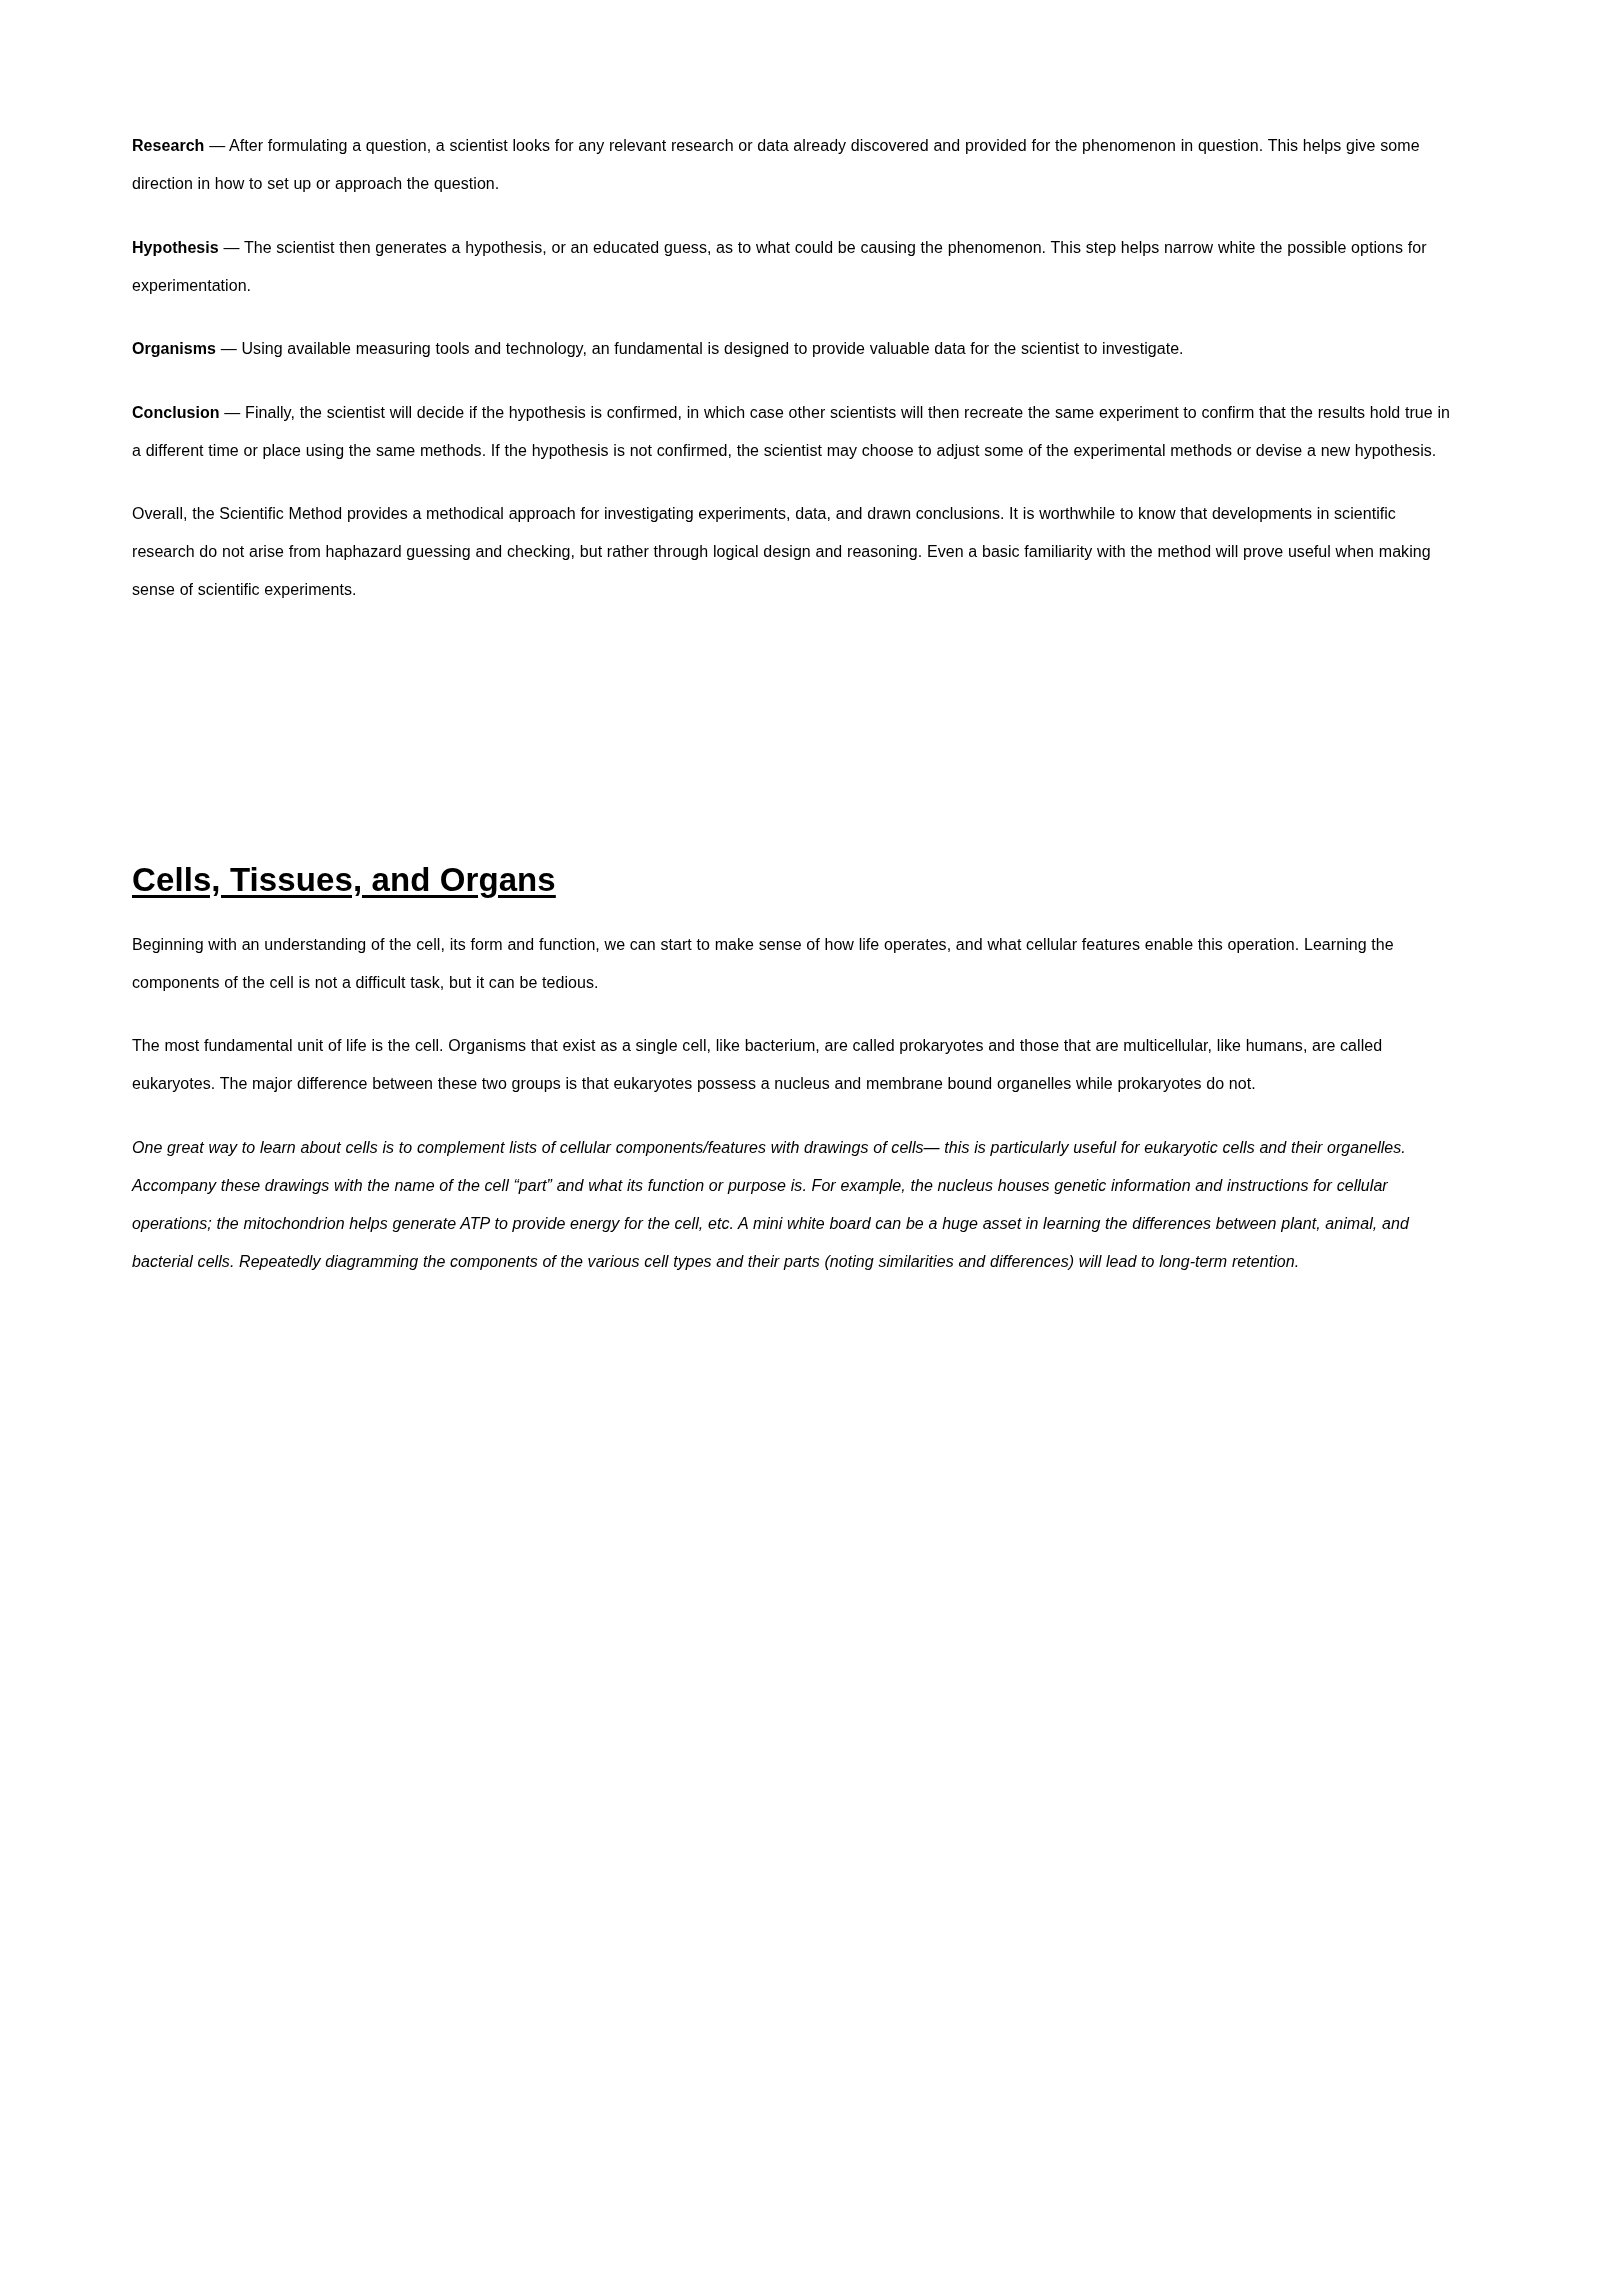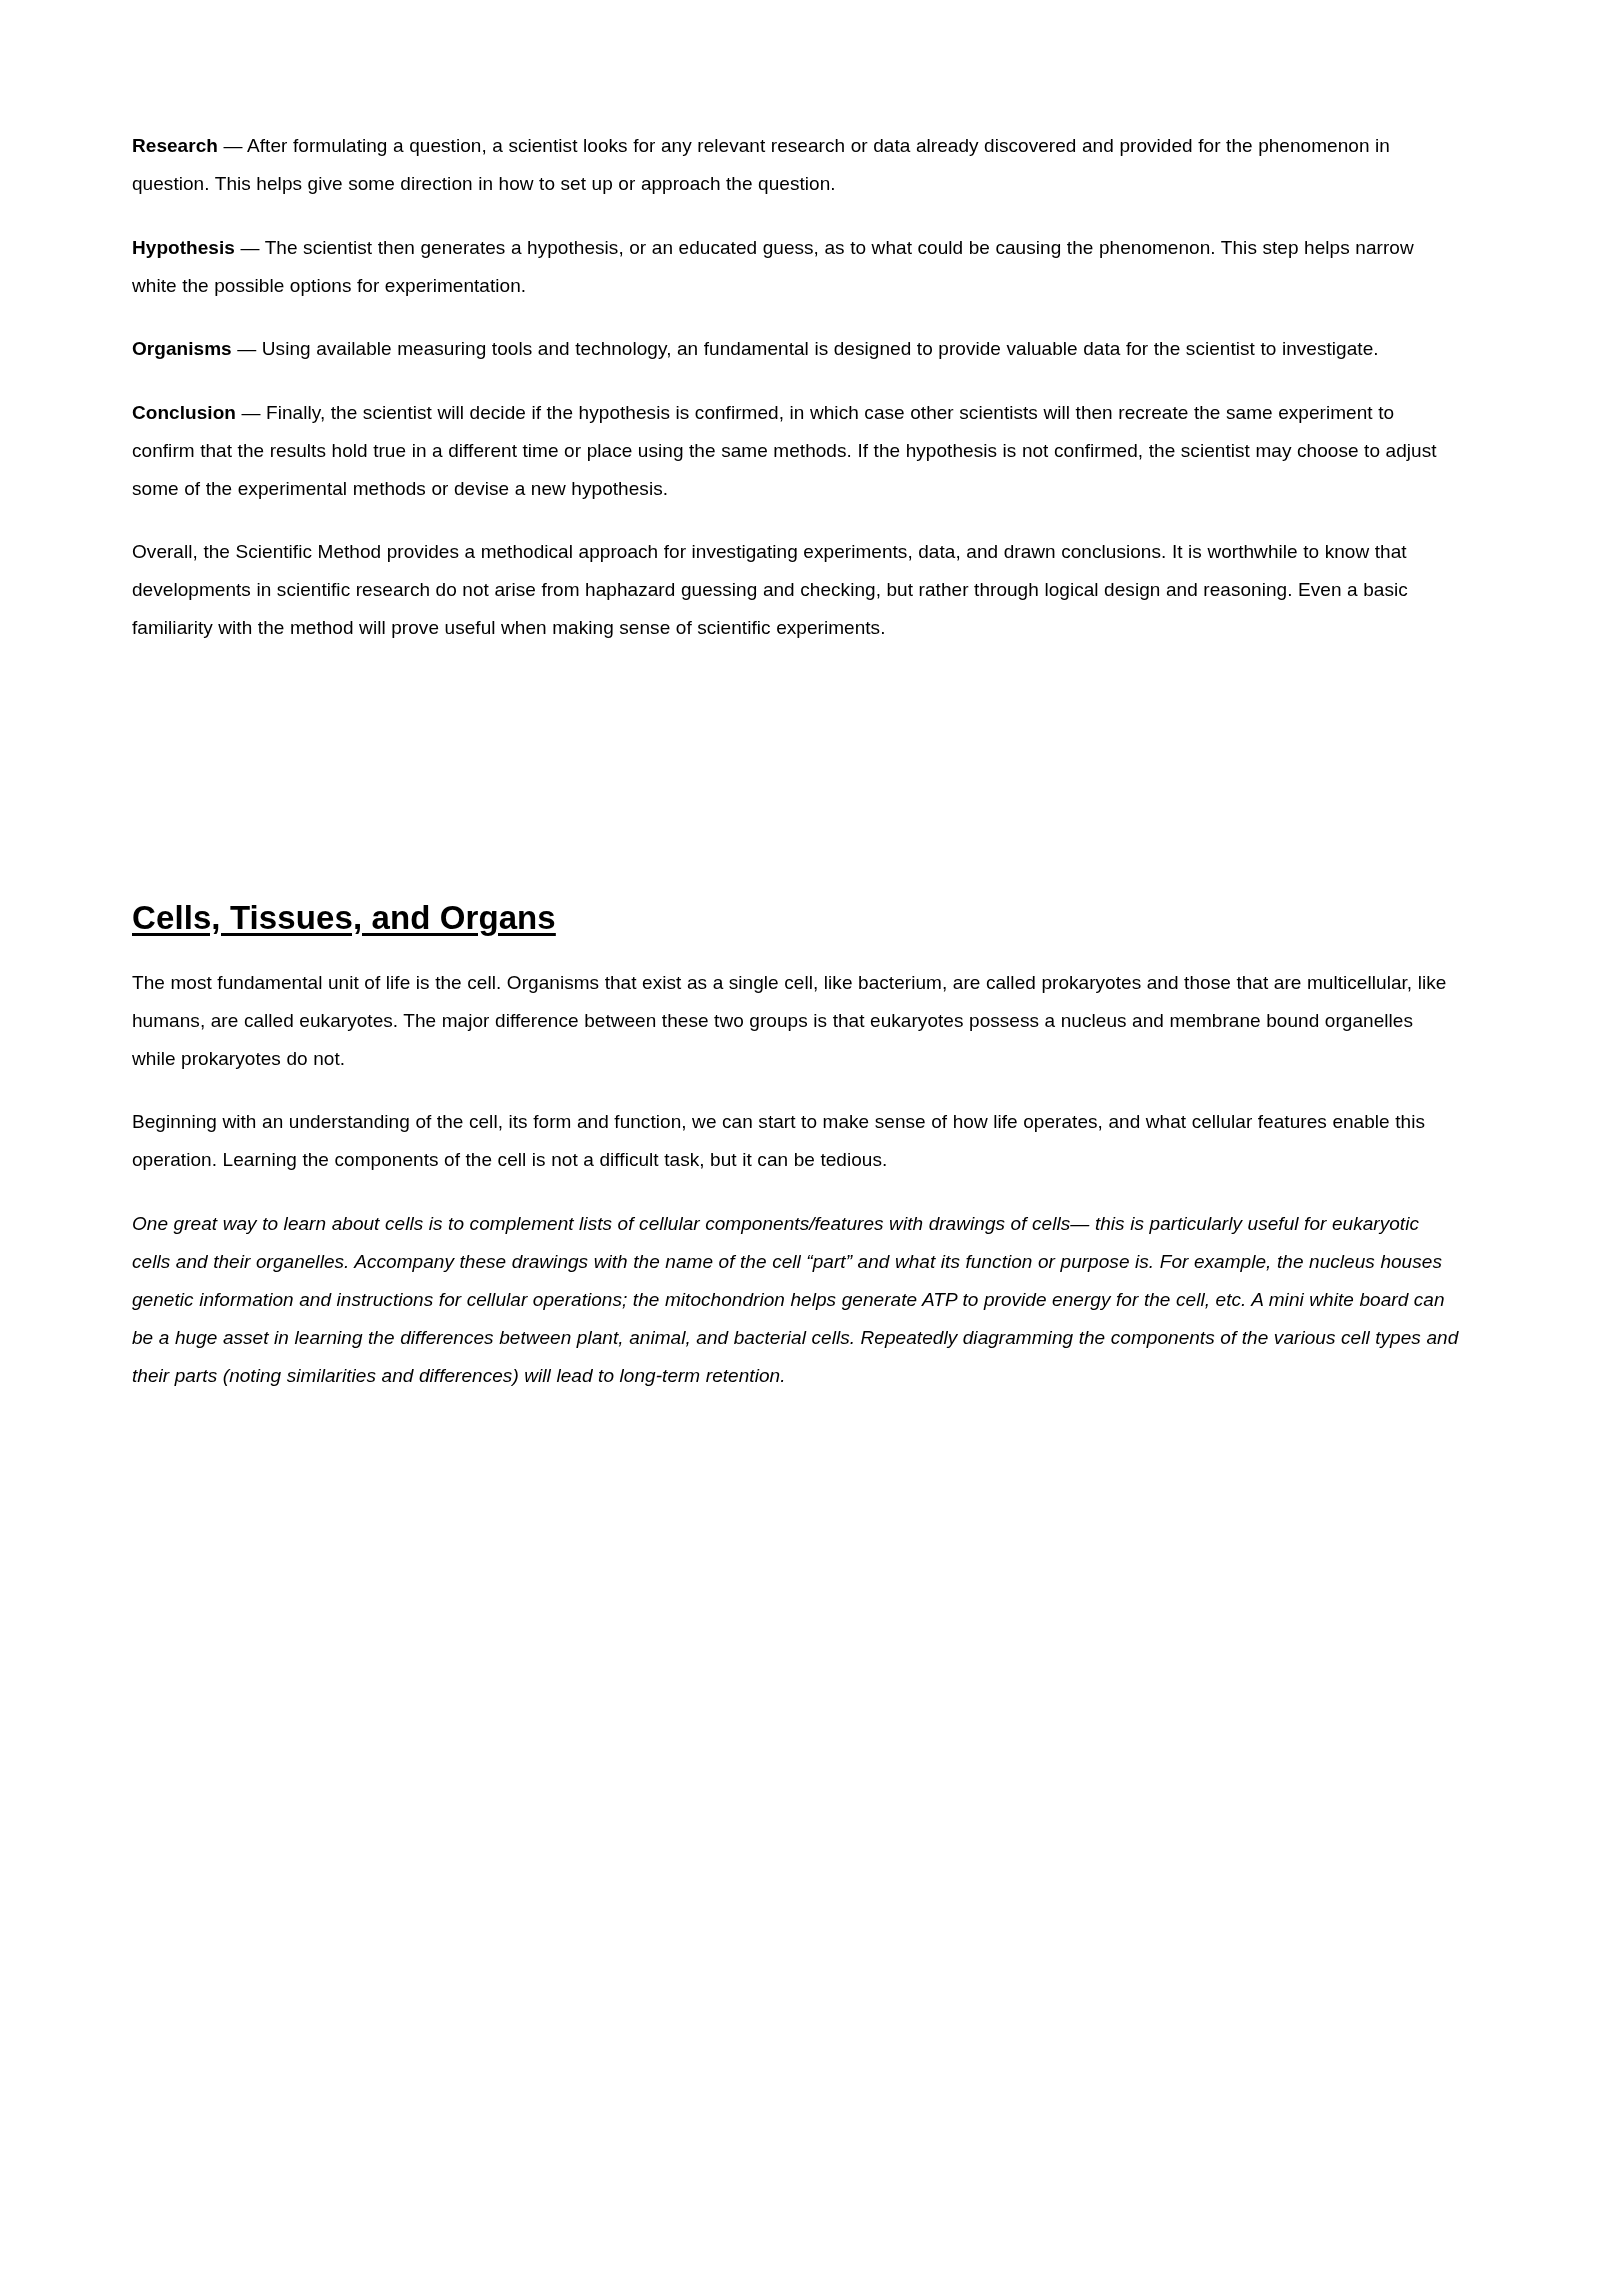--- a/index.html
+++ b/index.html
@@ -22,21 +22,21 @@
     overflow: hidden;
   }
   .content {
     position: absolute;
     left: 132px;
     top: 127px;
     width: 1328px;
   }
   p.para {
     margin: 0 0 25.5px 0;
-    font-size: 19px;
+    font-size: 16px;
     line-height: 38px;
     text-align: left;
     letter-spacing: 0.05px;
     word-spacing: 0.2px;
   }
   p.para:last-child {
     margin-bottom: 0;
     font-style: italic;
   }
   .lead {
@@ -77,21 +77,21 @@
     <p class="para">
       <span class="lead">Conclusion</span><span> — </span><span>Finally, the scientist will decide if the hypothesis is confirmed, in which case other scientists will then recreate the same experiment to confirm that the results hold true in a different time or place using the same methods. If the hypothesis is not confirmed, the scientist may choose to adjust some of the experimental methods or devise a new hypothesis.</span>
     </p>
 
     <p class="para">Overall, the Scientific Method provides a methodical approach for investigating experiments, data, and drawn conclusions. It is worthwhile to know that developments in scientific research do not arise from haphazard guessing and checking, but rather through logical design and reasoning. Even a basic familiarity with the method will prove useful when making sense of scientific experiments.</p>
 
     <div class="section-gap"></div>
 
     <h2 class="section-heading">Cells, Tissues, and Organs</h2>
 
+    <p class="para">Beginning with an understanding of the cell, its form and function, we can start to make sense of how life operates, and what cellular features enable this operation. Learning the components of the cell is not a difficult task, but it can be tedious.</p>
+
     <p class="para">The most fundamental unit of life is the cell. Organisms that exist as a single cell, like bacterium, are called prokaryotes and those that are multicellular, like humans, are called eukaryotes. The major difference between these two groups is that eukaryotes possess a nucleus and membrane bound organelles while prokaryotes do not.</p>
-
-    <p class="para">Beginning with an understanding of the cell, its form and function, we can start to make sense of how life operates, and what cellular features enable this operation. Learning the components of the cell is not a difficult task, but it can be tedious.</p>
 
     <p class="para">One great way to learn about cells is to complement lists of cellular components/features with drawings of cells— this is particularly useful for eukaryotic cells and their organelles. Accompany these drawings with the name of the cell “part” and what its function or purpose is. For example, the nucleus houses genetic information and instructions for cellular operations; the mitochondrion helps generate ATP to provide energy for the cell, etc. A mini white board can be a huge asset in learning the differences between plant, animal, and bacterial cells. Repeatedly diagramming the components of the various cell types and their parts (noting similarities and differences) will lead to long-term retention.</p>
 
   </div>
 </div>
 
 
 </body></html>

